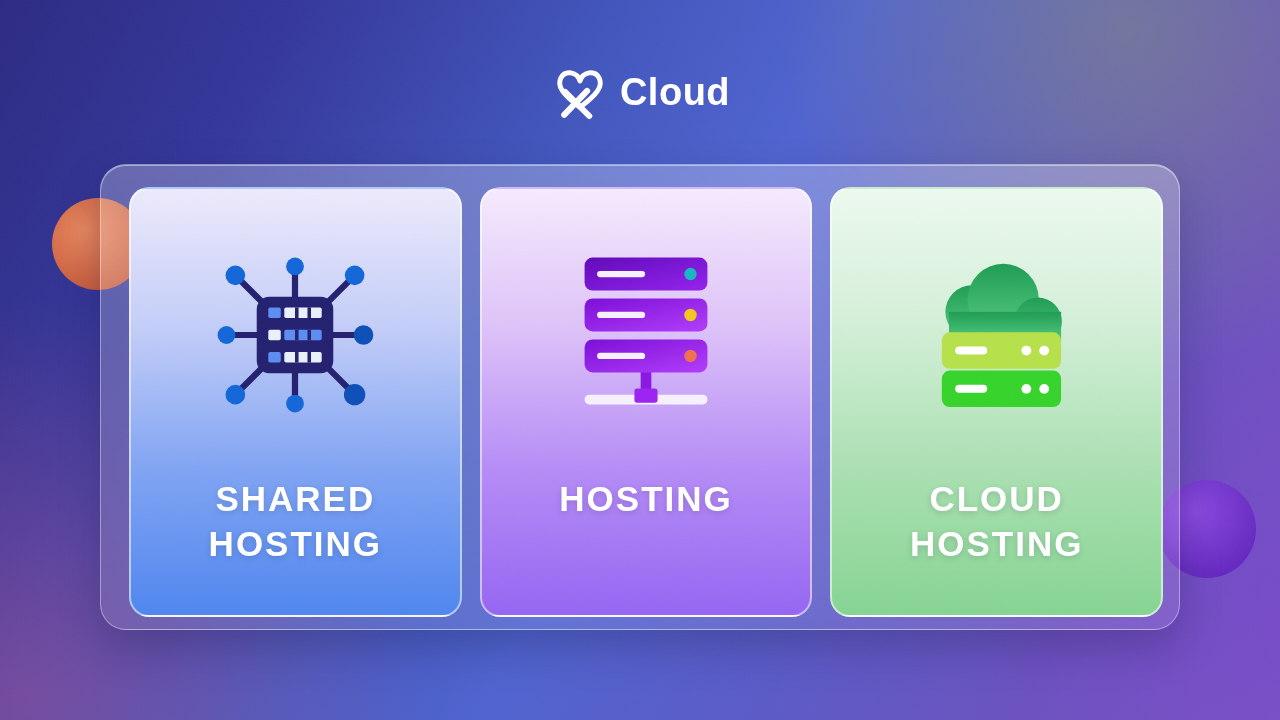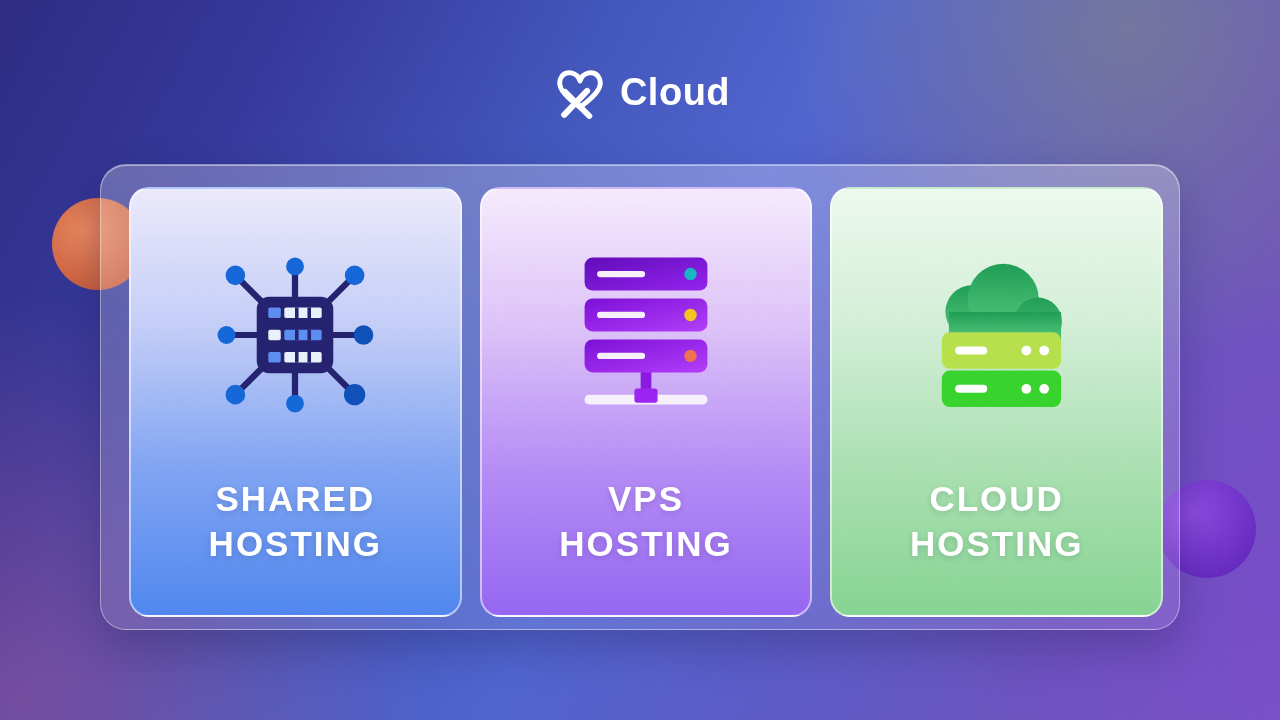--- a/index.html
+++ b/index.html
@@ -161,21 +161,20 @@
           <rect x="45" y="28" width="54" height="7" rx="3.5"></rect>
           <rect x="45" y="74" width="54" height="7" rx="3.5"></rect>
           <rect x="45" y="120" width="54" height="7" rx="3.5"></rect>
         </g>
         <circle cx="150" cy="31.5" r="7" fill="#16b6c2"></circle>
         <circle cx="150" cy="77.5" r="7" fill="#f2c41e"></circle>
         <circle cx="150" cy="123.5" r="7" fill="#f07050"></circle>
       </svg>
     </div>
     <div class="card-title">
-      <span>VPS</span>
       <span>HOSTING</span>
     </div>
   </div>
 
   <div class="card cloud">
     <div class="icon-wrap">
       <svg viewBox="0 0 200 200" width="178" height="178">
         <defs>
           <linearGradient id="cg" x1="0" y1="0" x2="0" y2="1">
             <stop offset="0" stop-color="#1e9c54"></stop>

